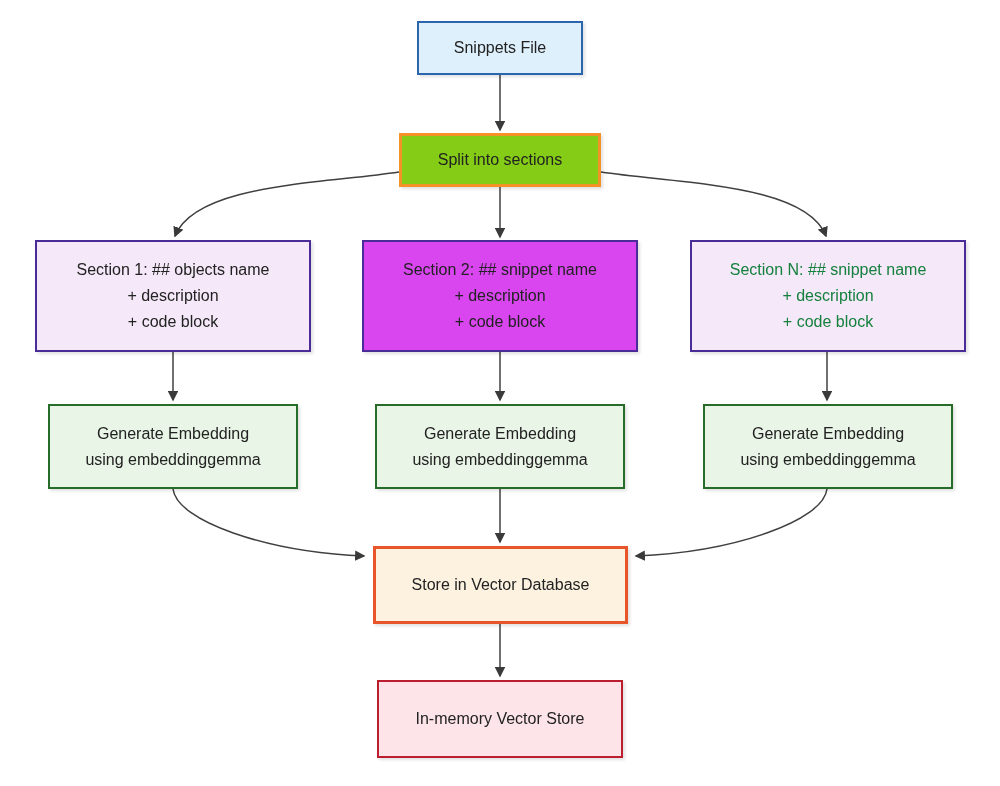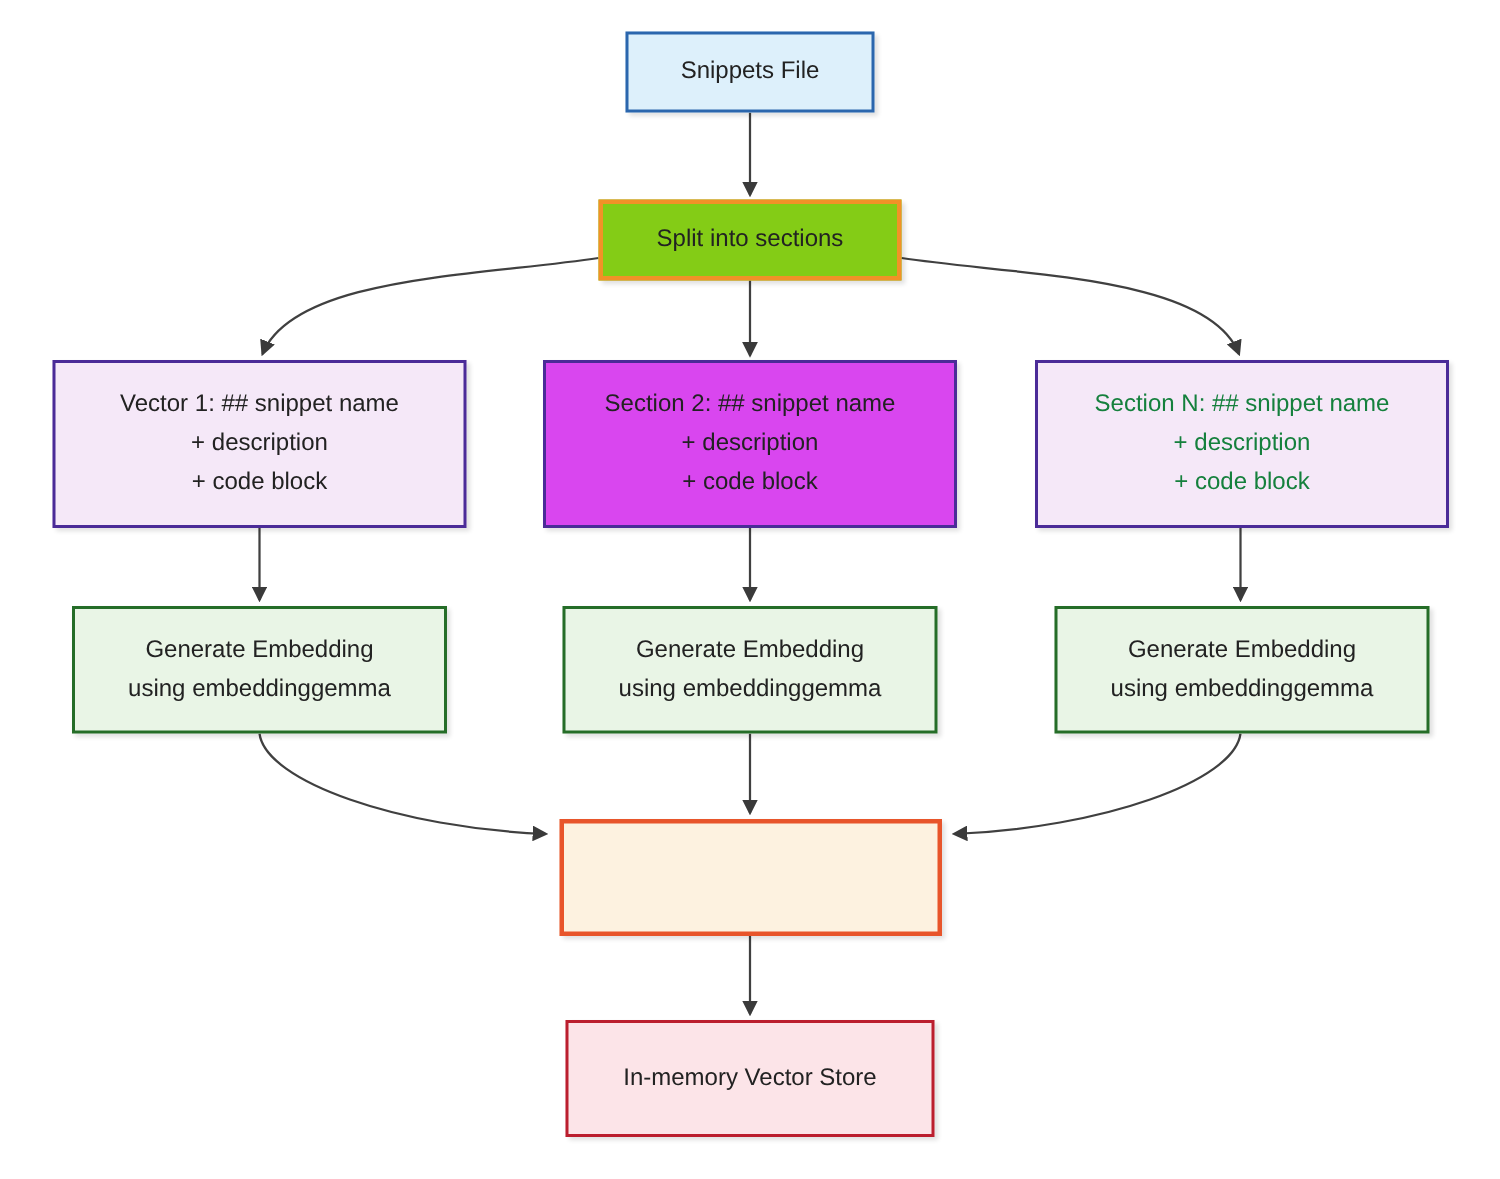--- a/index.html
+++ b/index.html
@@ -73,21 +73,21 @@
 
   <div class="node node-snippets" style="background: rgb(221, 240, 251); border-color: rgb(43, 102, 173); color: rgb(34, 34, 34);">
     <div class="line">Snippets File</div>
   </div>
 
   <div class="node node-split" style="background: #84cc16; border-color: rgb(242, 146, 39); color: rgb(34, 34, 34);">
     <div class="line">Split into sections</div>
   </div>
 
   <div class="node node-sec1" style="background: rgb(245, 232, 248); border-color: rgb(75, 43, 152); color: rgb(34, 34, 34);">
-    <div class="line">Vector 1: ## snippet name</div>
+    <div class="line">Section 1: ## objects name</div>
     <div class="line">+ description</div>
     <div class="line">+ code block</div>
   </div>
 
   <div class="node node-sec2" style="background: #d946ef; border-color: rgb(75, 43, 152); color: rgb(34, 34, 34);">
     <div class="line">Section 2: ## snippet name</div>
     <div class="line">+ description</div>
     <div class="line">+ code block</div>
   </div>
 
@@ -106,19 +106,20 @@
     <div class="line">Generate Embedding</div>
     <div class="line">using embeddinggemma</div>
   </div>
 
   <div class="node node-emb3" style="background: rgb(233, 245, 230); border-color: rgb(37, 109, 40); color: rgb(34, 34, 34);">
     <div class="line">Generate Embedding</div>
     <div class="line">using embeddinggemma</div>
   </div>
 
   <div class="node node-store" style="background: rgb(253, 242, 224); border-color: rgb(232, 85, 43); color: rgb(34, 34, 34);">
+    <div class="line">Store in Vector Database</div>
   </div>
 
   <div class="node node-memory" style="background: rgb(252, 228, 232); border-color: rgb(187, 30, 46); color: rgb(34, 34, 34);">
     <div class="line">In-memory Vector Store</div>
   </div>
 
 </div>
 
 </body></html>

